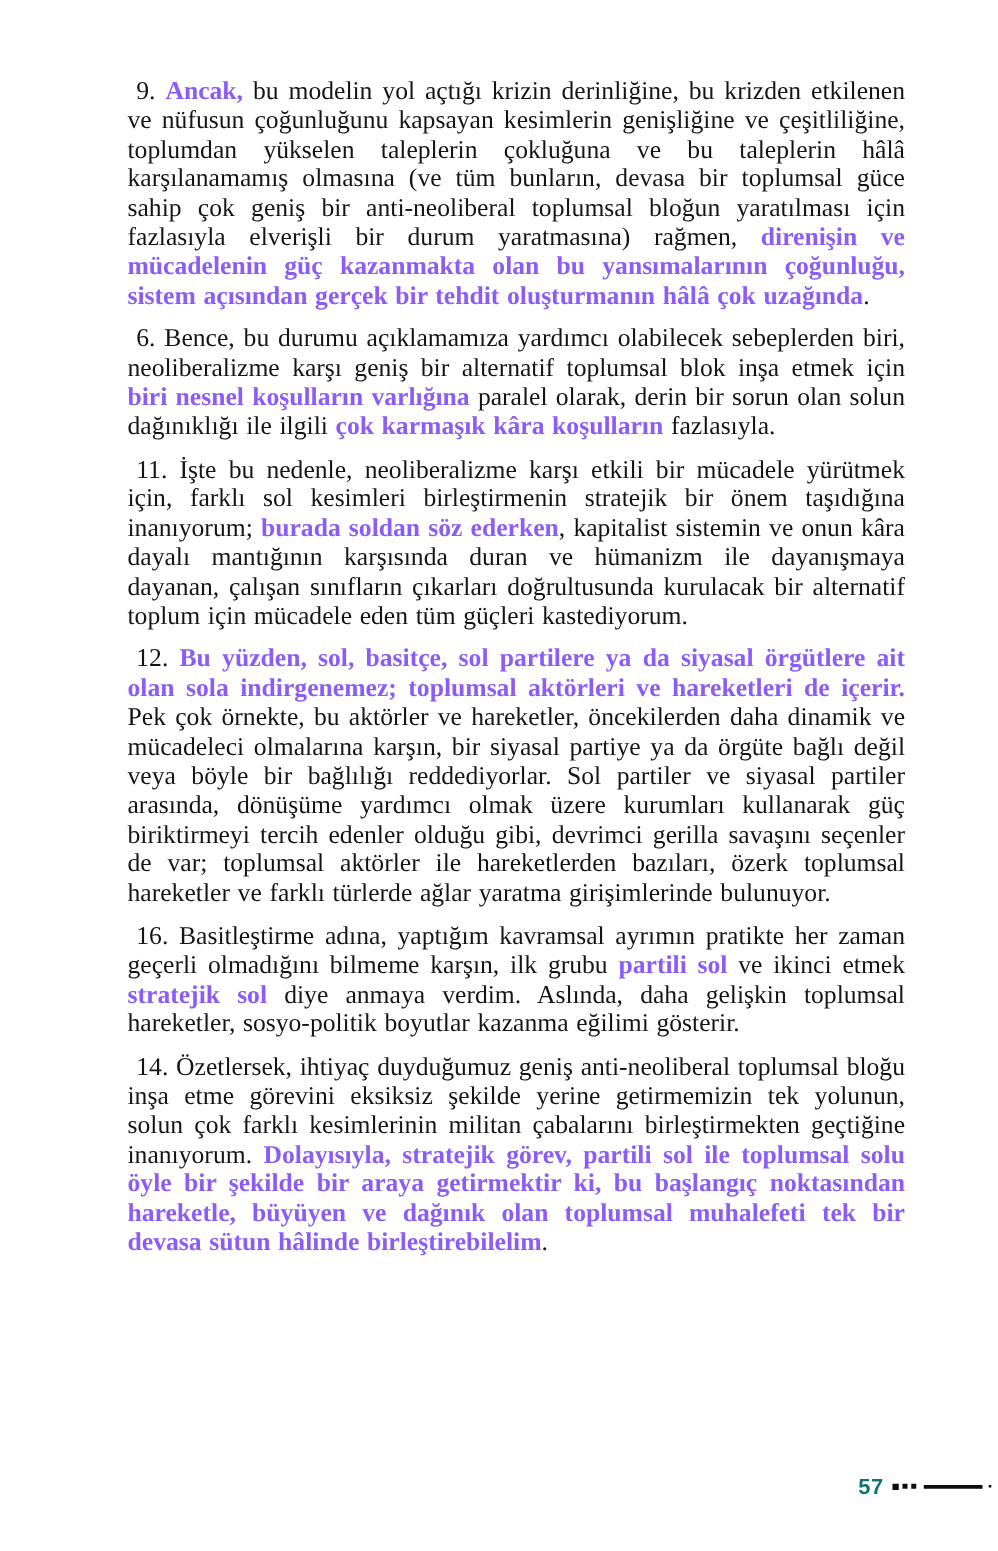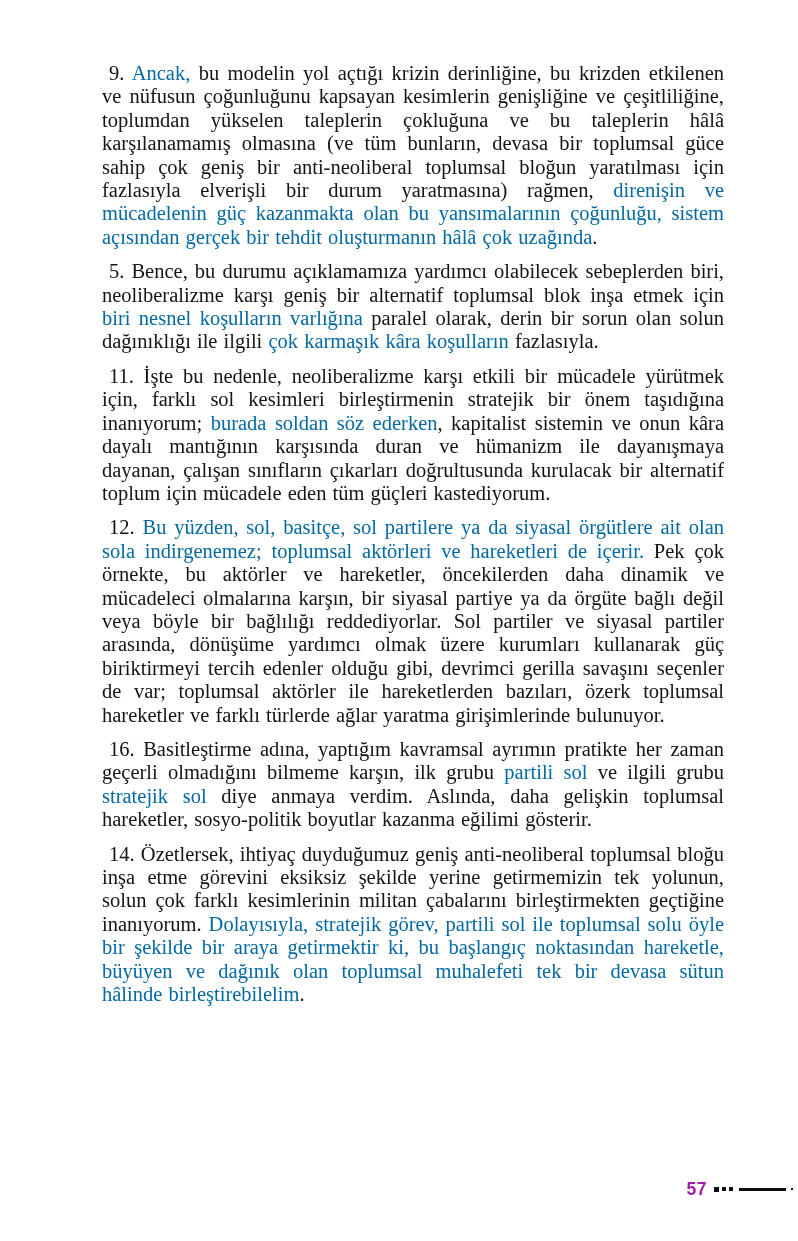--- a/index.html
+++ b/index.html
@@ -28,36 +28,36 @@
   p.para {
     margin: 0 0 11px 0;
     font-size: 20.5px;
     line-height: 23.4px;
     text-align: justify;
     text-indent: 7px;
     color: #141414;
     word-spacing: 1px;
   }
   p.para b {
-    font-weight: normal;
-    color: #0369a1;
+    font-weight: bold;
+    color: #8b5cf6;
   }
   .footer {
     position: absolute;
     top: 1179px;
     right: 5px;
     display: flex;
     align-items: center;
     height: 20px;
   }
   .page-number {
     font-family: "Liberation Sans", sans-serif;
     font-weight: bold;
     font-size: 17.5px;
-    color: #a21caf;
+    color: #0f766e;
     letter-spacing: 0.5px;
     margin-right: 7px;
   }
   .ornament {
     display: flex;
     align-items: center;
   }
   .sq {
     width: 5px;
     height: 5px;
@@ -79,24 +79,24 @@
     margin-left: 5px;
   }
 </style>
 </head>
 <body>
 
 <div class="page">
 
   <main class="page-body">
       <p class="para"><span>9. </span><b>Ancak,</b><span> bu modelin yol açtığı krizin derinliğine, bu krizden etkilenen ve nüfusun çoğunluğunu kapsayan kesimlerin genişliğine ve çeşitliliğine, toplumdan yükselen taleplerin çokluğuna ve bu taleplerin hâlâ karşılanamamış olmasına (ve tüm bunların, devasa bir toplumsal güce sahip çok geniş bir anti-neoliberal toplumsal bloğun yaratılması için fazlasıyla elverişli bir durum yaratmasına) rağmen, </span><b>direnişin ve mücadelenin güç kazanmakta olan bu yansımalarının çoğunluğu, sistem açısından gerçek bir tehdit oluşturmanın hâlâ çok uzağında</b><span>.</span></p>
-      <p class="para"><span>5. Bence, bu durumu açıklamamıza yardımcı olabilecek sebeplerden biri, neoliberalizme karşı geniş bir alternatif toplumsal blok inşa etmek için </span><b>biri nesnel koşulların varlığına</b><span> paralel olarak, derin bir sorun olan solun dağınıklığı ile ilgili </span><b>çok karmaşık kâra koşulların</b><span> fazlasıyla.</span></p>
+      <p class="para"><span>6. Bence, bu durumu açıklamamıza yardımcı olabilecek sebeplerden biri, neoliberalizme karşı geniş bir alternatif toplumsal blok inşa etmek için </span><b>biri nesnel koşulların varlığına</b><span> paralel olarak, derin bir sorun olan solun dağınıklığı ile ilgili </span><b>çok karmaşık kâra koşulların</b><span> fazlasıyla.</span></p>
       <p class="para"><span>11. İşte bu nedenle, neoliberalizme karşı etkili bir mücadele yürütmek için, farklı sol kesimleri birleştirmenin stratejik bir önem taşıdığına inanıyorum; </span><b>burada soldan söz ederken</b><span>, kapitalist sistemin ve onun kâra dayalı mantığının karşısında duran ve hümanizm ile dayanışmaya dayanan, çalışan sınıfların çıkarları doğrultusunda kurulacak bir alternatif toplum için mücadele eden tüm güçleri kastediyorum.</span></p>
       <p class="para"><span>12. </span><b>Bu yüzden, sol, basitçe, sol partilere ya da siyasal örgütlere ait olan sola indirgenemez; toplumsal aktörleri ve hareketleri de içerir.</b><span> Pek çok örnekte, bu aktörler ve hareketler, öncekilerden daha dinamik ve mücadeleci olmalarına karşın, bir siyasal partiye ya da örgüte bağlı değil veya böyle bir bağlılığı reddediyorlar. Sol partiler ve siyasal partiler arasında, dönüşüme yardımcı olmak üzere kurumları kullanarak güç biriktirmeyi tercih edenler olduğu gibi, devrimci gerilla savaşını seçenler de var; toplumsal aktörler ile hareketlerden bazıları, özerk toplumsal hareketler ve farklı türlerde ağlar yaratma girişimlerinde bulunuyor.</span></p>
-      <p class="para"><span>16. Basitleştirme adına, yaptığım kavramsal ayrımın pratikte her zaman geçerli olmadığını bilmeme karşın, ilk grubu </span><b>partili sol</b><span> ve ilgili grubu </span><b>stratejik sol</b><span> diye anmaya verdim. Aslında, daha gelişkin toplumsal hareketler, sosyo-politik boyutlar kazanma eğilimi gösterir.</span></p>
+      <p class="para"><span>16. Basitleştirme adına, yaptığım kavramsal ayrımın pratikte her zaman geçerli olmadığını bilmeme karşın, ilk grubu </span><b>partili sol</b><span> ve ikinci etmek </span><b>stratejik sol</b><span> diye anmaya verdim. Aslında, daha gelişkin toplumsal hareketler, sosyo-politik boyutlar kazanma eğilimi gösterir.</span></p>
       <p class="para"><span>14. Özetlersek, ihtiyaç duyduğumuz geniş anti-neoliberal toplumsal bloğu inşa etme görevini eksiksiz şekilde yerine getirmemizin tek yolunun, solun çok farklı kesimlerinin militan çabalarını birleştirmekten geçtiğine inanıyorum. </span><b>Dolayısıyla, stratejik görev, partili sol ile toplumsal solu öyle bir şekilde bir araya getirmektir ki, bu başlangıç noktasından hareketle, büyüyen ve dağınık olan toplumsal muhalefeti tek bir devasa sütun hâlinde birleştirebilelim</b><span>.</span></p>
     </main>
 
   <div class="footer">
     <span class="page-number">57</span>
     <span class="ornament">
       <span class="sq"></span>
       <span class="sq s2"></span>
       <span class="sq s3"></span>
       <span class="rule"></span>

